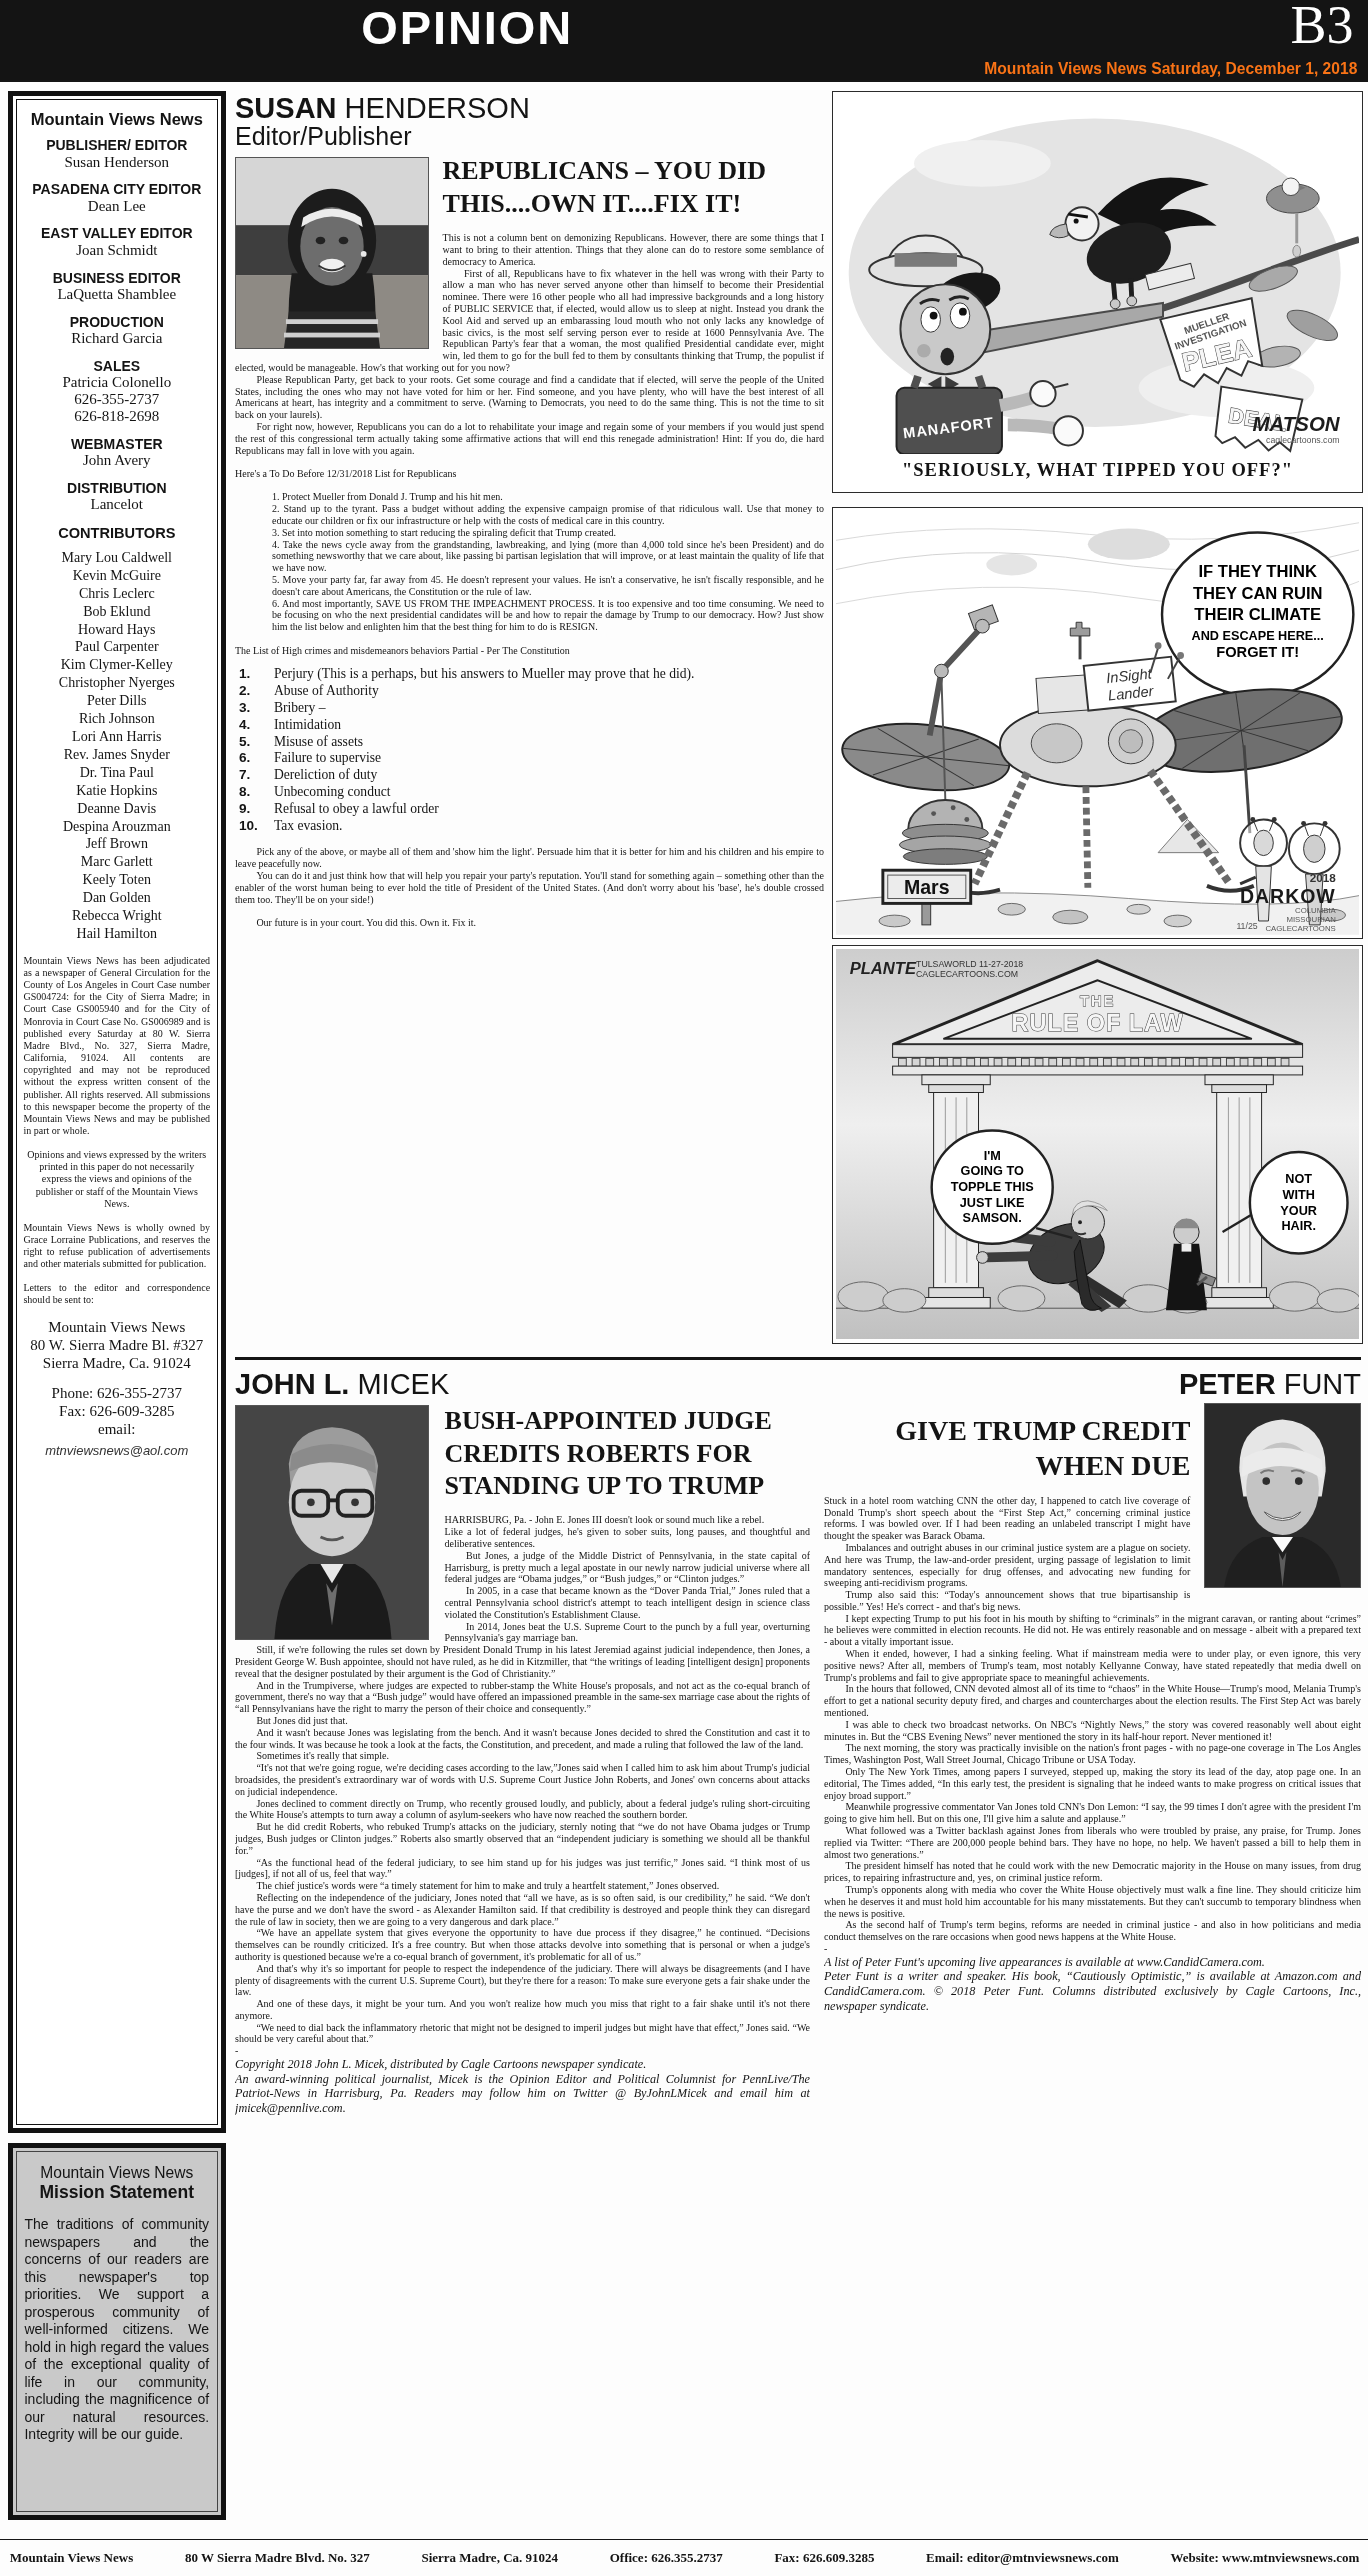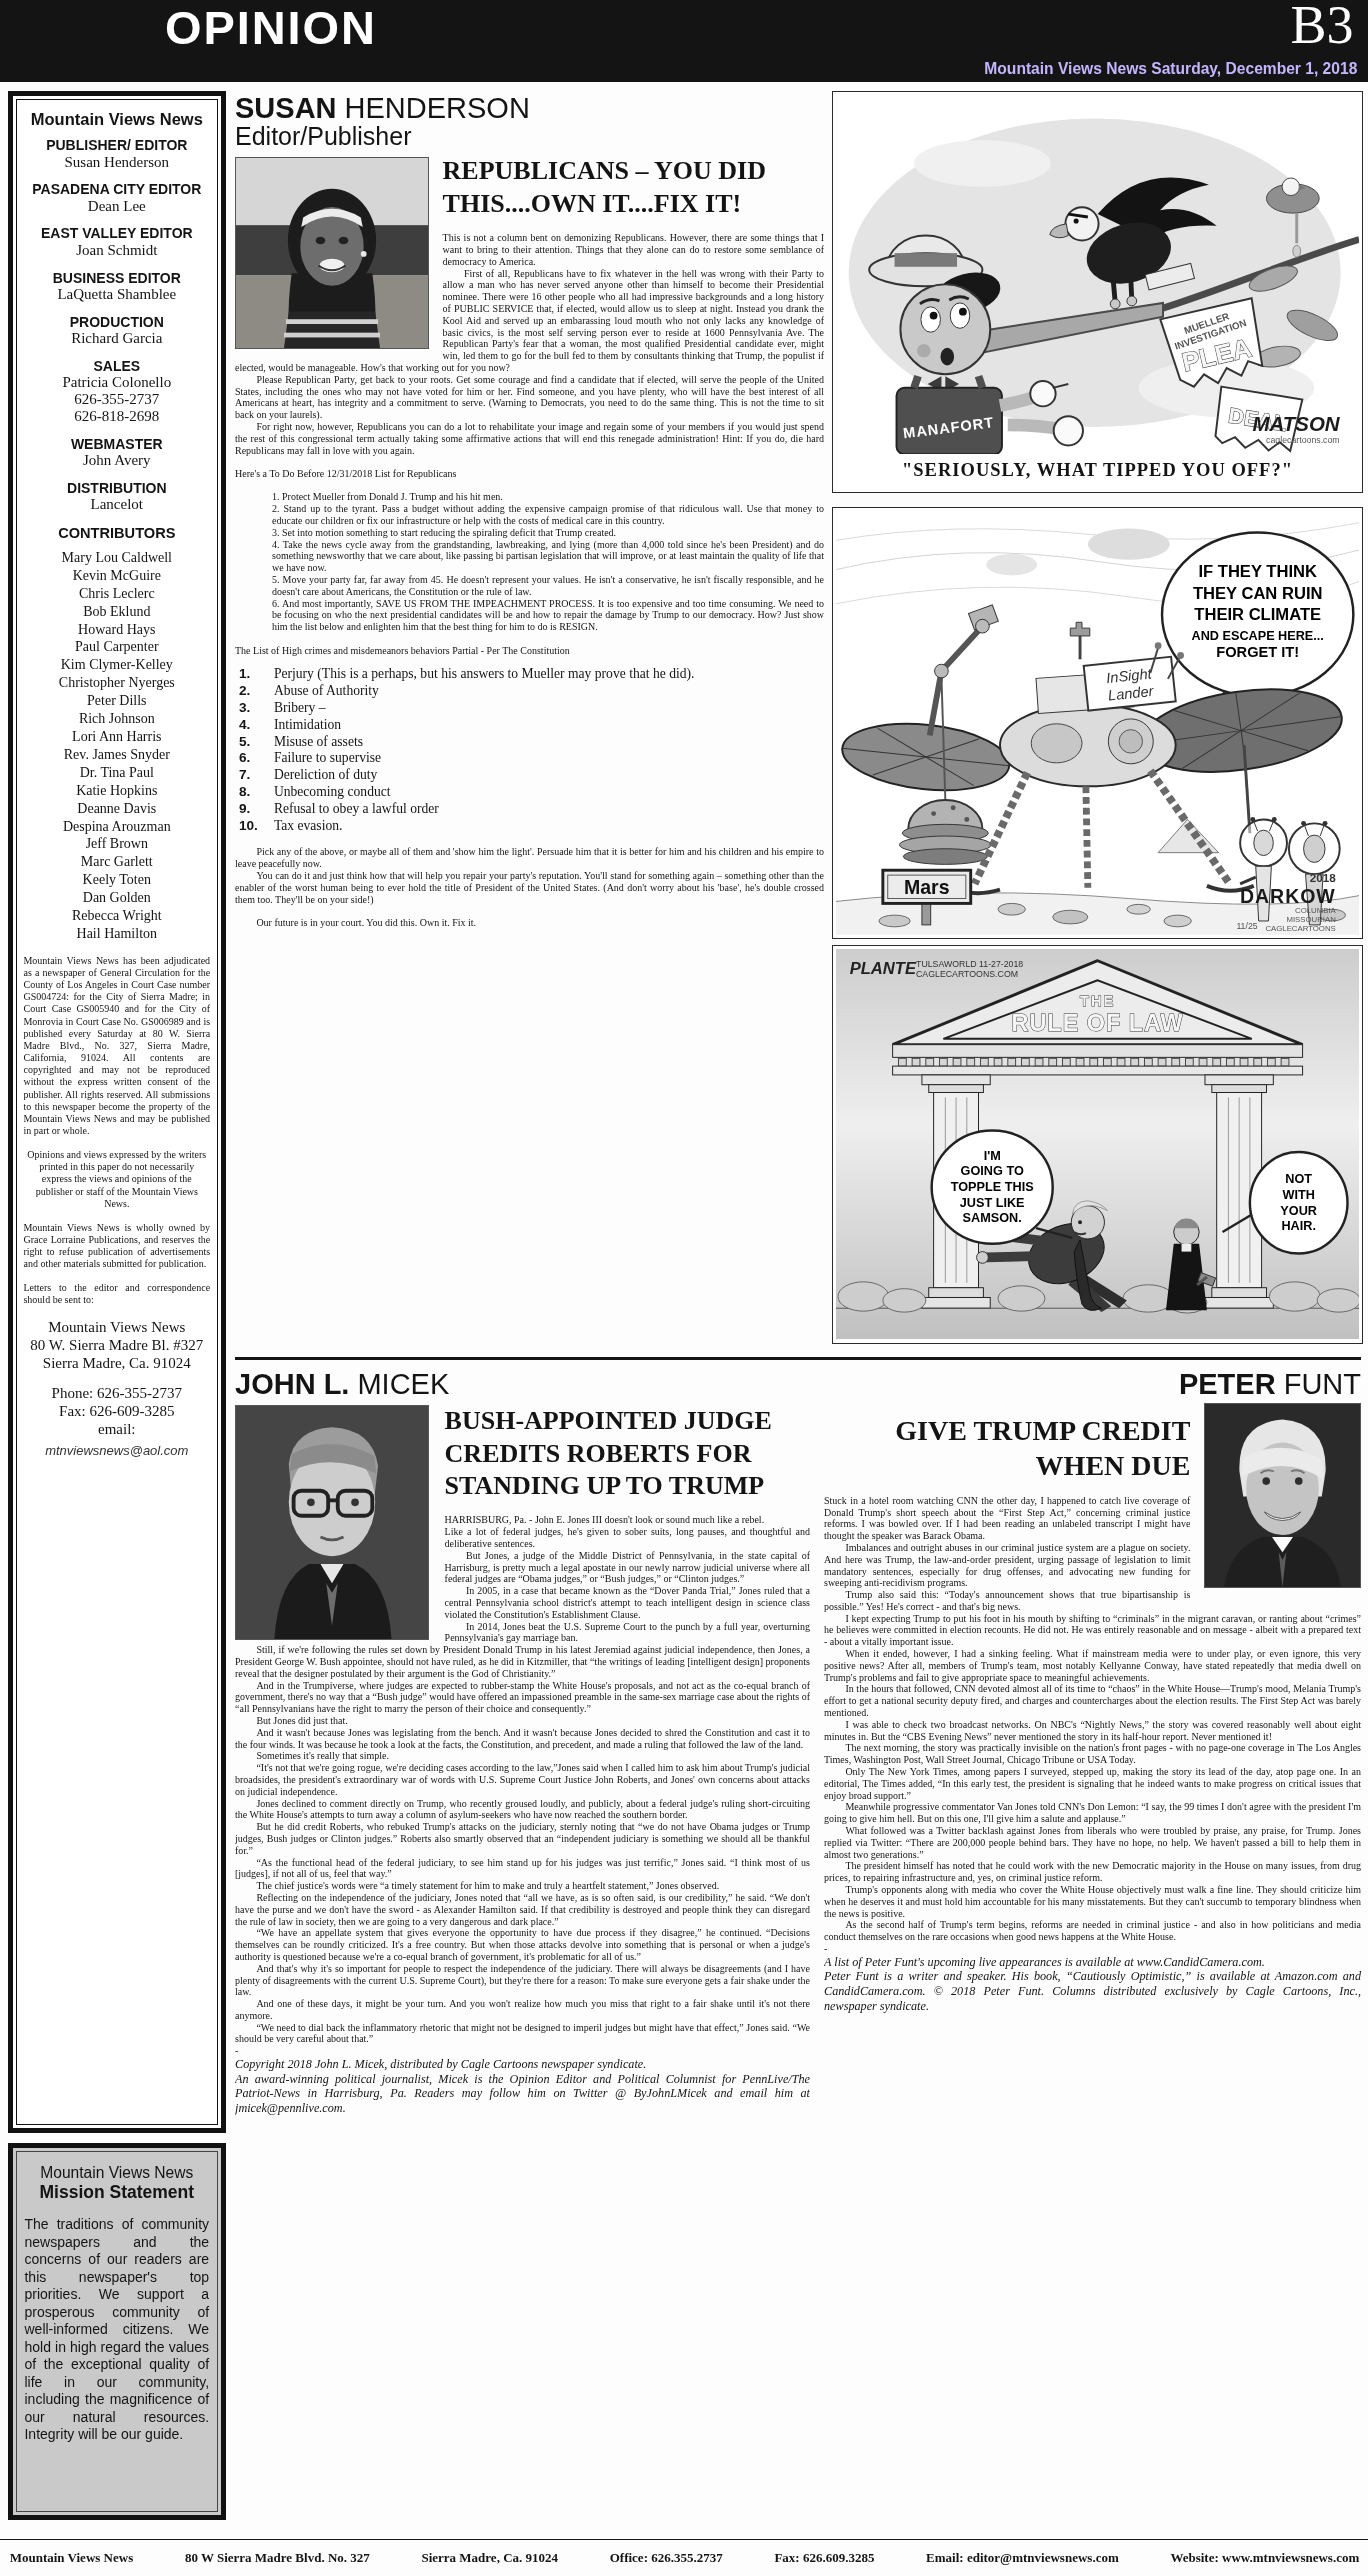--- a/index.html
+++ b/index.html
@@ -2,25 +2,25 @@
 <html><head>
 <meta charset="utf-8">
 <style>
 *{margin:0;padding:0;box-sizing:border-box;}
 html,body{background:#9a9a9a;}
 .page{position:relative;width:1369px;height:2576px;margin:0 auto;background:#fdfdfd;
   font-family:"Liberation Serif",serif;color:#141414;overflow:hidden;}
 
 
 .hdr{position:absolute;left:0;top:0;width:1369px;height:82px;background:#141414;}
-.hdr .opinion{position:absolute;left:165px;top:0px;width:408px;text-align:left;
+.hdr .opinion{position:absolute;left:165px;top:0px;width:408px;text-align:right;
   font-family:"Liberation Sans",sans-serif;font-weight:bold;font-size:47px;color:#fff;letter-spacing:1.9px;}
 .hdr .pageno{position:absolute;right:15.6px;top:-5.8px;font-family:"Liberation Serif",serif;font-size:54px;color:#fff;}
 .hdr .dateline{position:absolute;right:11.7px;bottom:3.9px;font-family:"Liberation Sans",sans-serif;
-  font-weight:bold;font-size:15.6px;color:#c4b5fd;}
+  font-weight:bold;font-size:15.6px;color:#f97316;}
 
 
 .sidebar{position:absolute;left:7.8px;top:91px;width:218px;height:2042px;border:5.8px solid #111;
   background:#fff;padding:2.9px;}
 .sidebar-in{border:1.9px solid #111;height:100%;padding:9.7px 4.9px;text-align:center;overflow:hidden;}
 .mast-title{font-family:"Liberation Sans",sans-serif;font-weight:bold;font-size:16.5px;line-height:1.1;margin-bottom:9.7px;}
 .staff{margin-bottom:10.7px;}
 .staff .role{font-family:"Liberation Sans",sans-serif;font-weight:bold;font-size:14px;line-height:1.15;}
 .staff .nm{font-size:15px;line-height:1.15;}
 .contrib-h{font-family:"Liberation Sans",sans-serif;font-weight:bold;font-size:14.6px;margin:11.7px 0 7.8px;}

